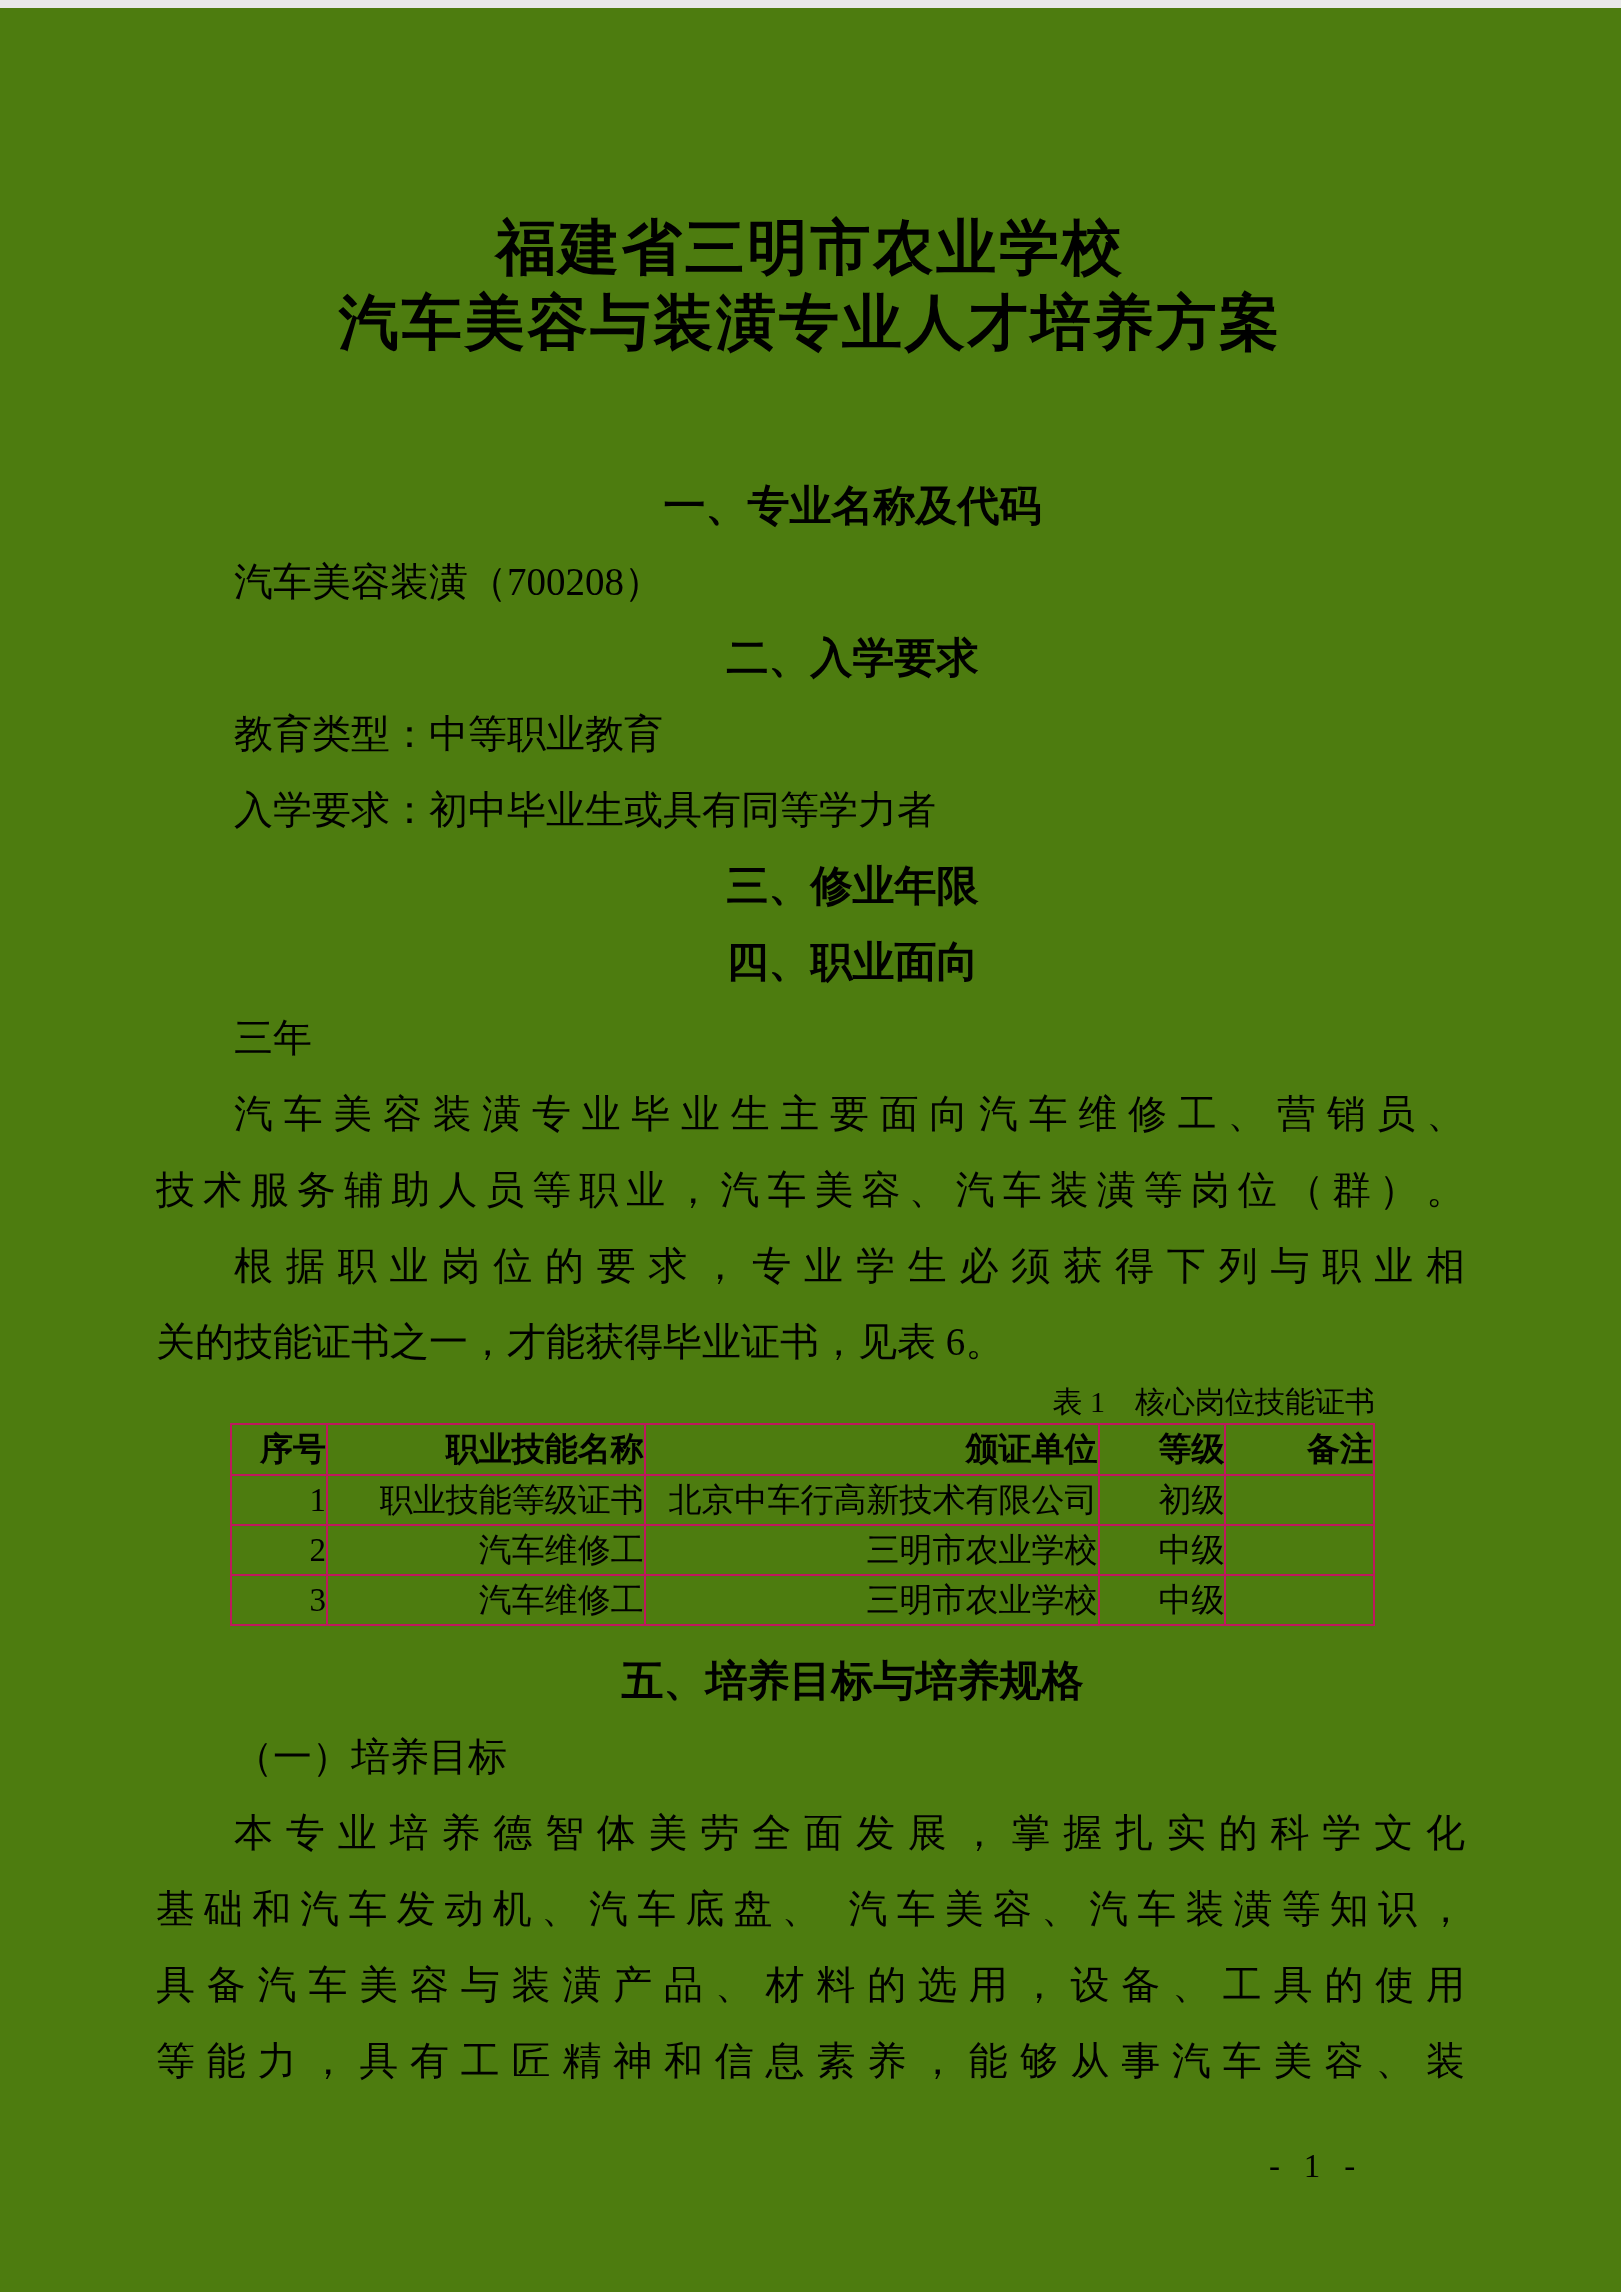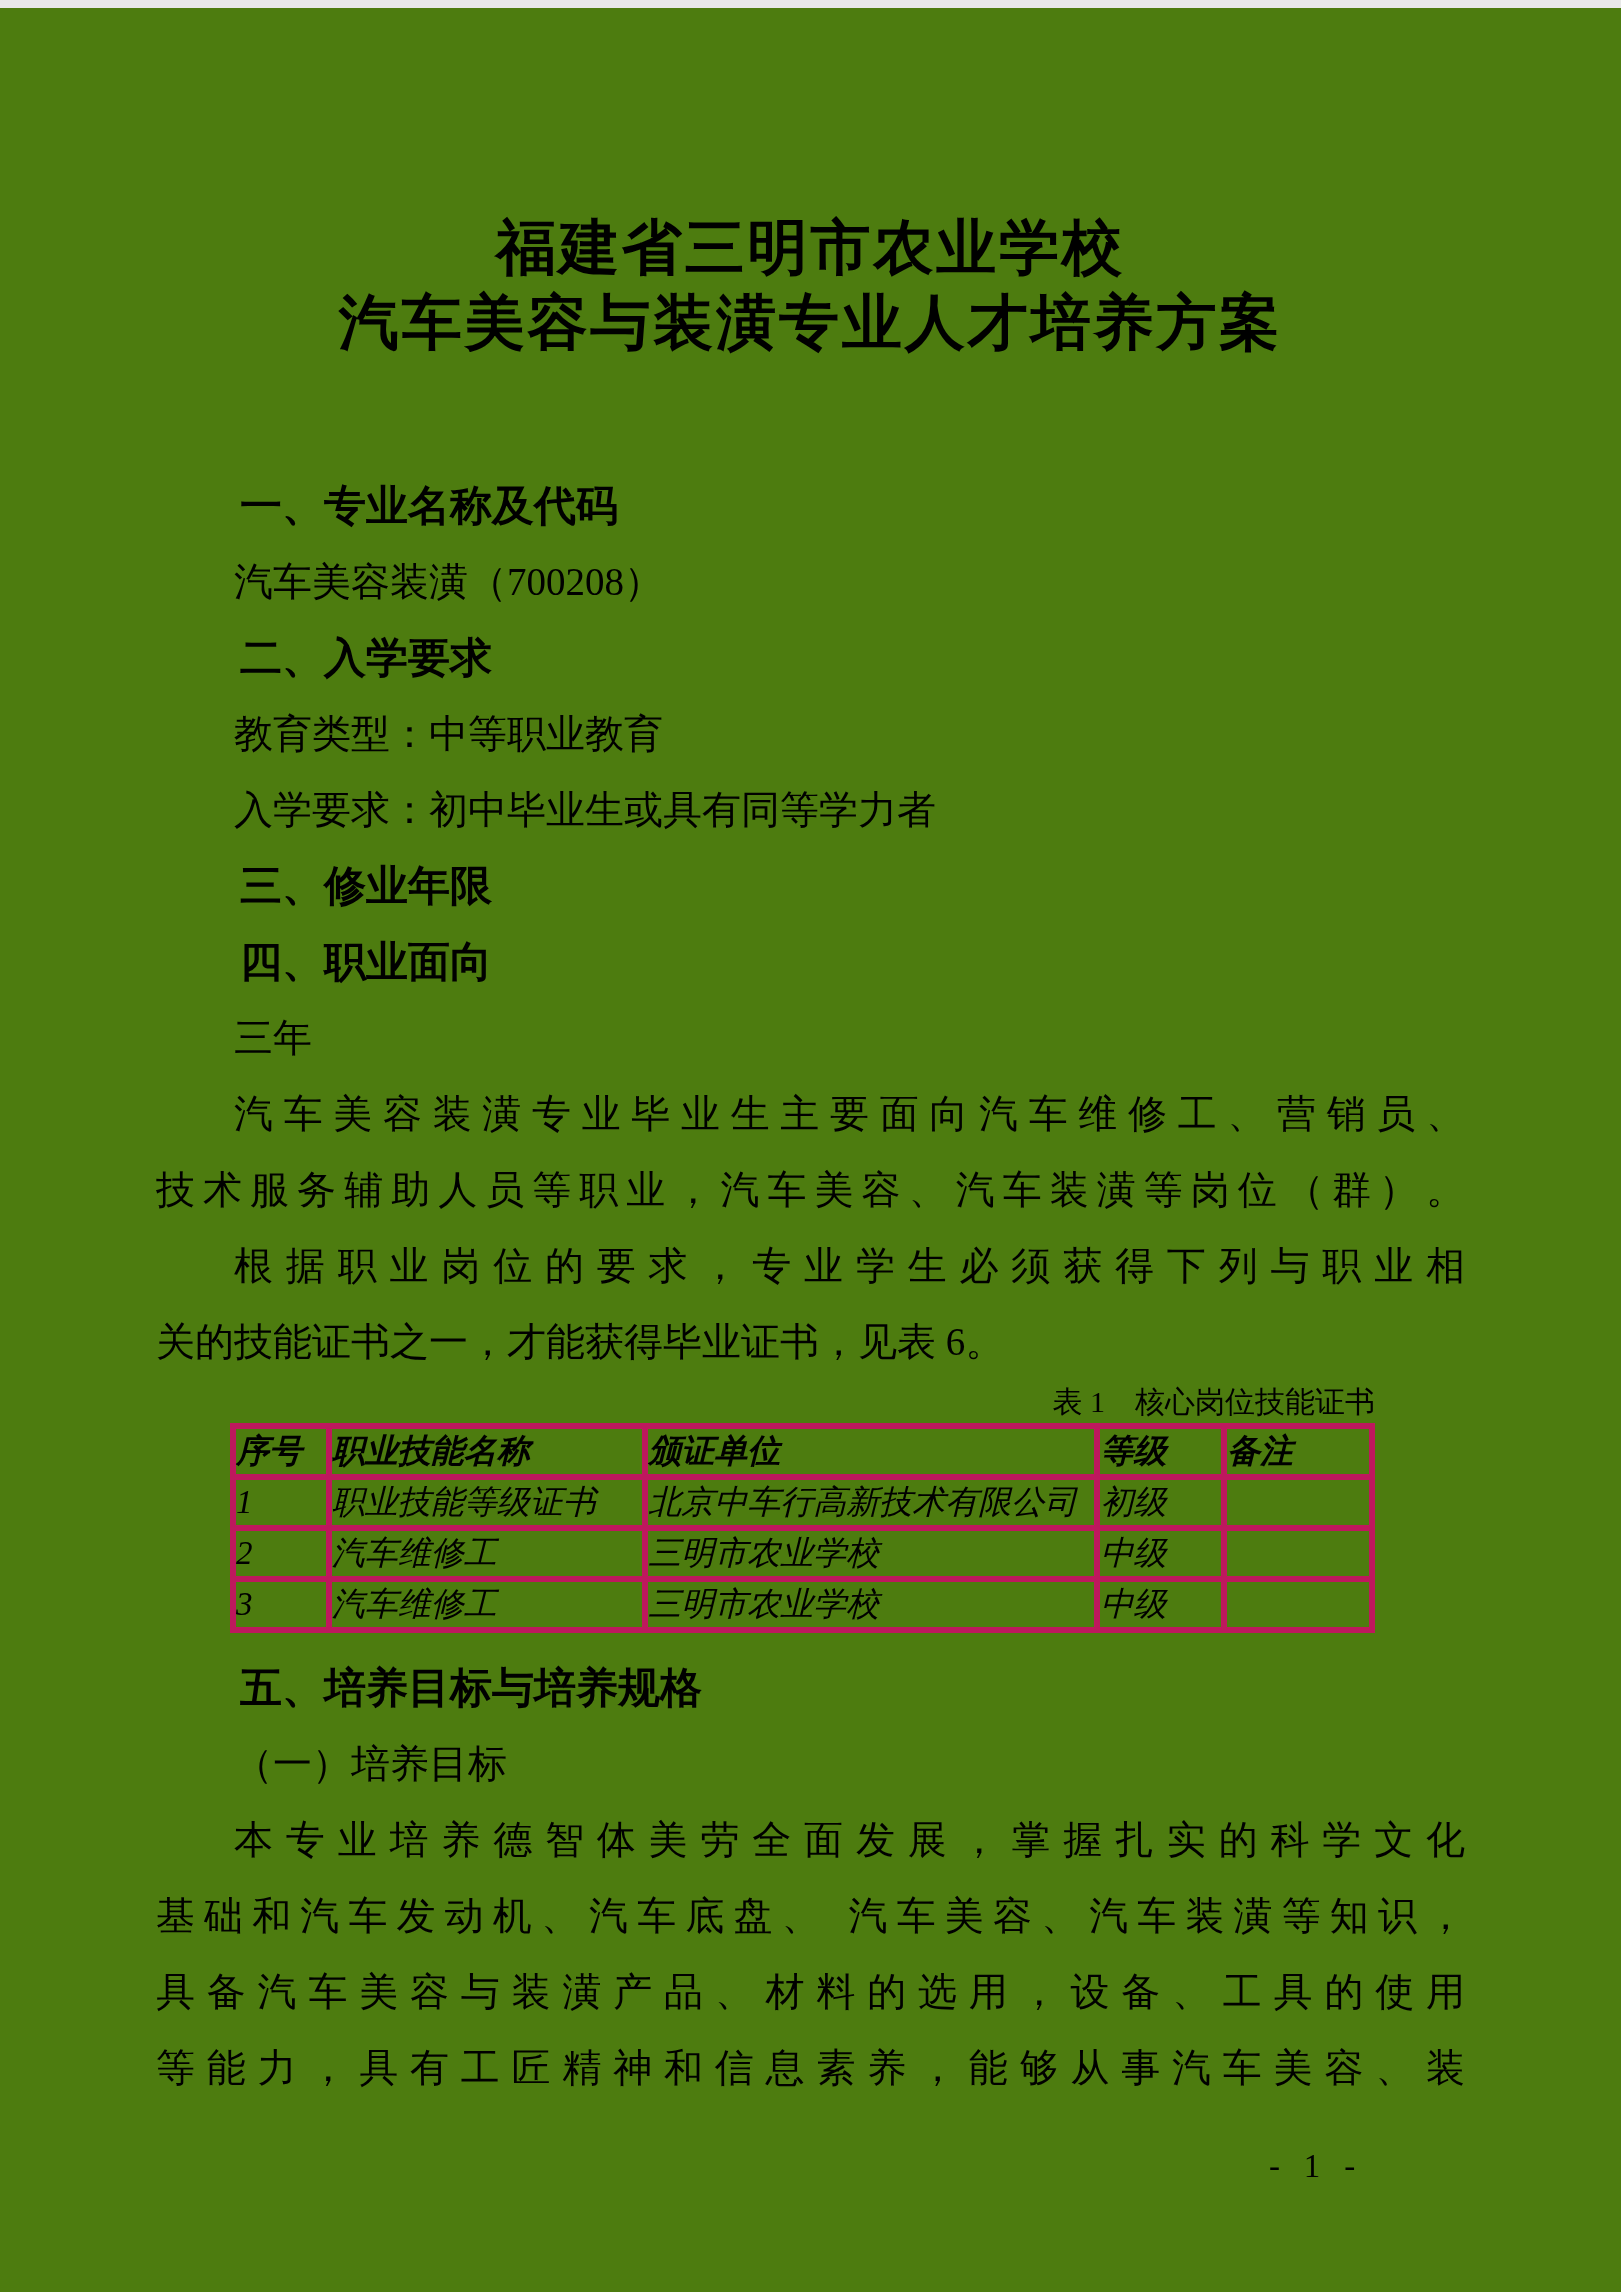--- a/index.html
+++ b/index.html
@@ -35,20 +35,21 @@
     height: 76px;
     line-height: 76px;
     font-size: 39px;
   }
   .first-line { margin-top: 108px; }
   .heading {
     font-family: "Liberation Sans", sans-serif;
     font-weight: bold;
     font-size: 42px;
     text-indent: 2em;
+    text-align: center;
   }
   .body-line {
     font-family: "Liberation Serif", serif;
     text-indent: 2em;
   }
   .para-line {
     font-family: "Liberation Serif", serif;
   }
   .indent { text-indent: 2em; }
   .jline {
@@ -68,26 +69,25 @@
     text-align: right;
     font-family: "Liberation Serif", serif;
   }
   table.skills {
     width: 100%;
     border-collapse: collapse;
     table-layout: fixed;
     border: 2.9px solid #000;
   }
   table.skills th, table.skills td {
-    border: 6px solid #be185d;
-    text-align: left;
+    border: 2px solid #be185d;
+    text-align: right;
     vertical-align: middle;
     overflow: hidden;
     white-space: nowrap;
-    font-style: italic;
   }
   table.skills th {
     height: 51px;
     font-family: "Liberation Sans", sans-serif;
     font-weight: bold;
     font-size: 33px;
   }
   table.skills td {
     height: 50px;
     font-family: "Liberation Serif", serif;

